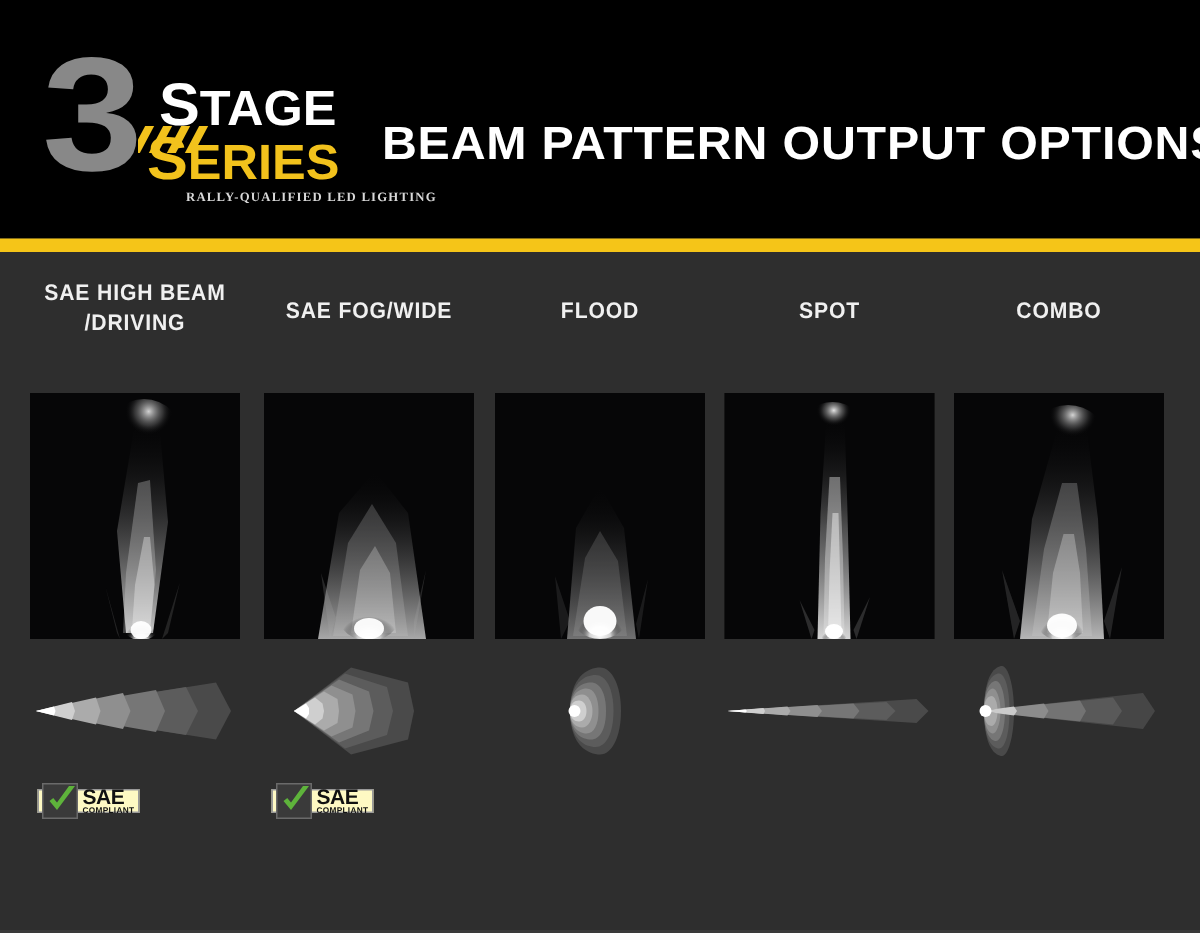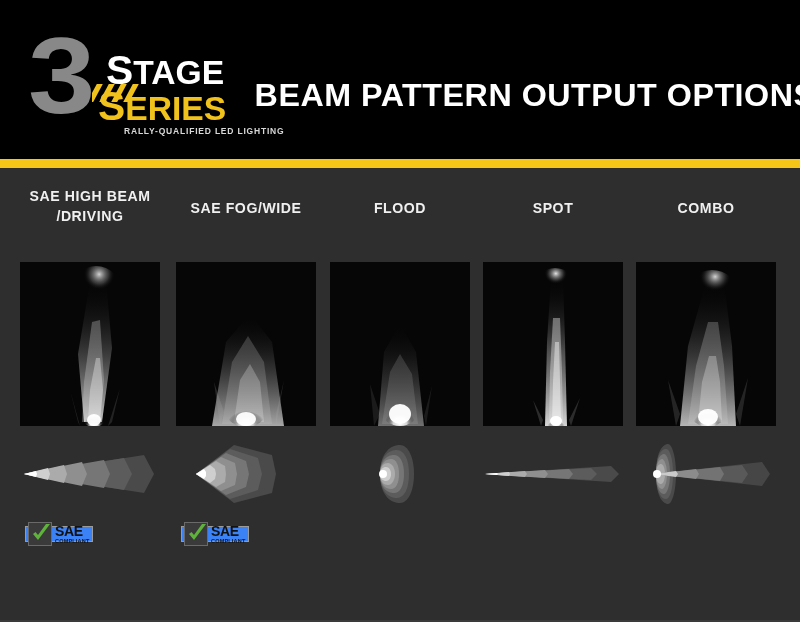--- a/index.html
+++ b/index.html
@@ -89,21 +89,21 @@
     top: -6px;
     width: 6px;
     height: 30px;
     background: #f2c21c;
     transform: skewX(-28deg);
   }
 
   .logo-tagline {
     position: absolute;
     left: 96px; top: 100px;
-    font-family: Liberation Sans, sans-serif;
+    font-family: Liberation Serif, serif;
     font-size: 8.5px;
     font-weight: bold;
     letter-spacing: 0.8px;
     color: #d8d8d8;
     white-space: nowrap;
   }
 
   
   .page-title {
     position: absolute;
@@ -180,21 +180,21 @@
     height: 62px;
   }
   .beam svg { display: block; width: 140px; height: 62px; }
 
   
   .sae-badge {
     position: absolute;
     left: 5px; top: 358px;
     width: 68px;
     height: 16px;
-    background: #3b82f6;
+    background: #fef9c3;
     border: 1px solid #9a9a9a;
     display: flex;
     align-items: center;
     padding: 2px;
   }
   .sae-check {
     width: 24px; height: 24px;
     background: #3a3a3a;
     border: 1px solid #6a6a6a;
     position: relative;

